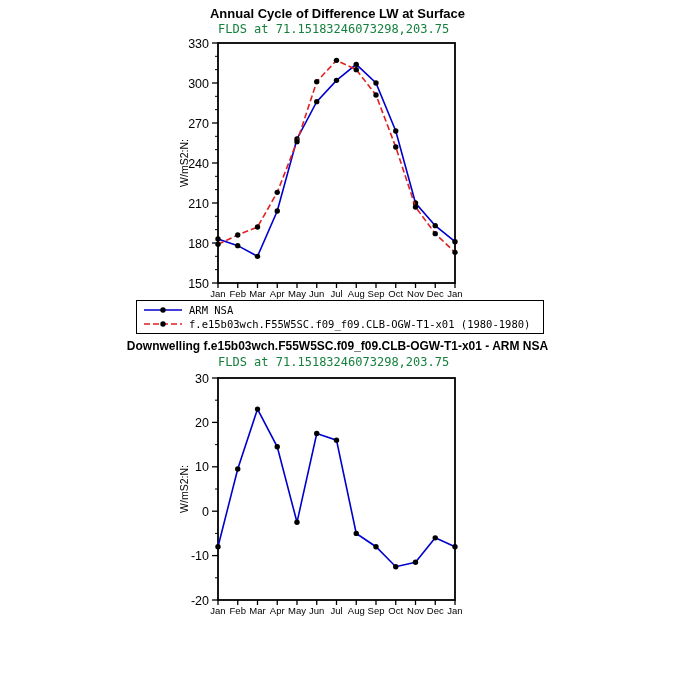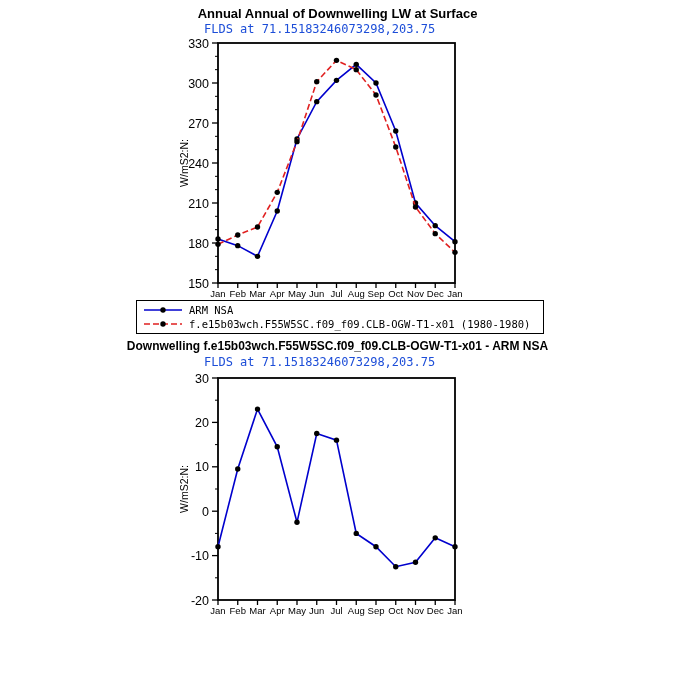--- a/index.html
+++ b/index.html
@@ -1,41 +1,41 @@
 <!DOCTYPE html>
 <html><head>
 <meta charset="utf-8">
 <style>
   html,body{margin:0;padding:0;background:#fff;}
   .page{position:relative;width:675px;height:675px;background:#ffffff;overflow:hidden;
         font-family:"Liberation Sans",sans-serif;}
   .chart-title{position:absolute;left:0;width:675px;text-align:center;font-weight:bold;color:#000;}
   #title1{top:6px;font-size:13px;}
   #title2{top:339px;font-size:12px;}
-  .chart-subtitle{position:absolute;left:204px;font-family:"DejaVu Sans Mono","Liberation Mono",monospace;
-        font-size:12px;color:#1d4ed8;white-space:nowrap;}
+  .chart-subtitle{position:absolute;left:218px;font-family:"DejaVu Sans Mono","Liberation Mono",monospace;
+        font-size:12px;color:#15803d;white-space:nowrap;}
   #subtitle1{top:22px;}
   #subtitle2{top:355px;}
   svg.chart{position:absolute;left:0;}
   #chart1{top:38px;}
   #chart2{top:372px;}
   svg text{font-family:"Liberation Sans",sans-serif;}
   .legend{position:absolute;left:136px;top:300px;width:408px;box-sizing:border-box;
         border:1px solid #000;background:#fff;padding:2px 2px;}
   .legend-row{display:flex;align-items:center;height:14px;}
   .legend-sample{flex:0 0 auto;margin:0 4px 0 2px;}
   .legend-label{font-family:"DejaVu Sans Mono","Liberation Mono",monospace;font-size:10.5px;
         color:#000;white-space:nowrap;}
 </style>
 </head>
 <body>
 
 <div class="page">
 
-  <div class="chart-title" id="title1">Annual Annual of Downwelling LW at Surface</div>
+  <div class="chart-title" id="title1">Annual Cycle of Difference LW at Surface</div>
 
   <div class="chart-subtitle" id="subtitle1">FLDS at 71.15183246073298,203.75</div>
 
   <svg class="chart" id="chart1" width="675" height="262">
       <g>
         <rect x="218" y="5" width="237" height="240" fill="none" stroke="#000" stroke-width="1.8"></rect>
       </g>
       <g>
         <line x1="212" y1="245" x2="218" y2="245" stroke="#000" stroke-width="1.3"></line>
         <text x="209" y="249.5" text-anchor="end" font-size="12.5" fill="#000">150</text>

